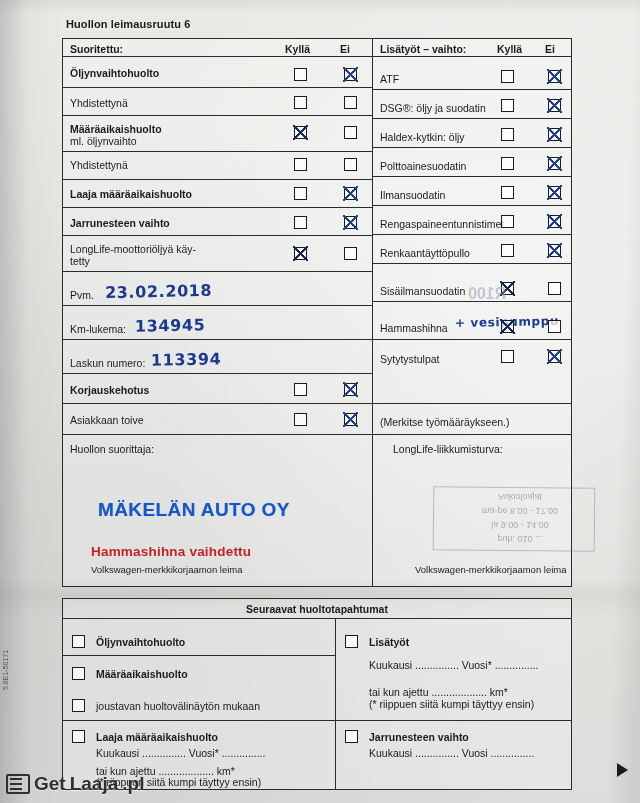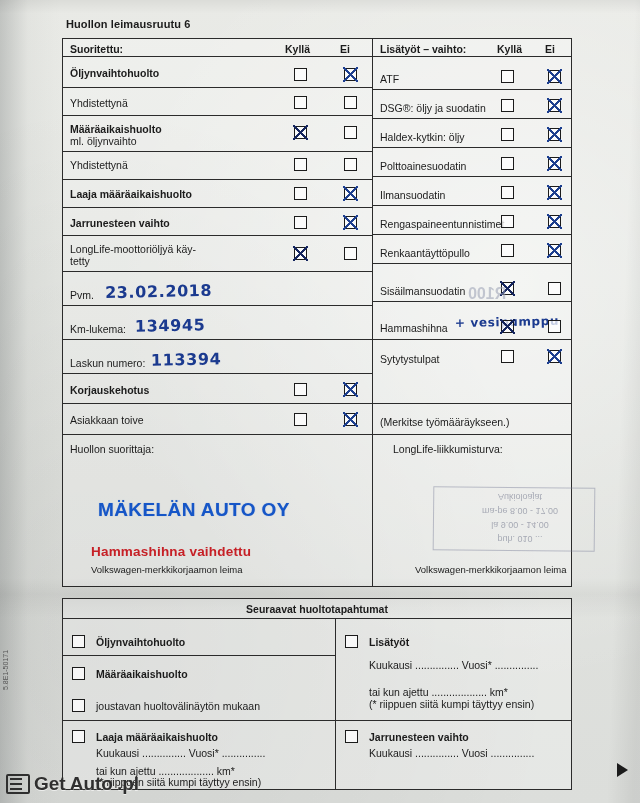--- a/index.html
+++ b/index.html
@@ -319,17 +319,17 @@
     <div class="lbl" style="left:306px;top:148px;">Kuukausi ............... Vuosi ...............</div>
   </div>
 
   <div class="sidecode">5.8E1-50171</div>
 
   <div class="creases"></div>
 
   <div class="watermark">
     <span class="wm-icon"></span>
     <span>Get</span>
-      <span>Auto</span>
+      <span>Laaja</span>
       <span class="wm-pl">.pl</span>
   </div>
   <div class="play"></div>
 </div>
 
 </body></html>

